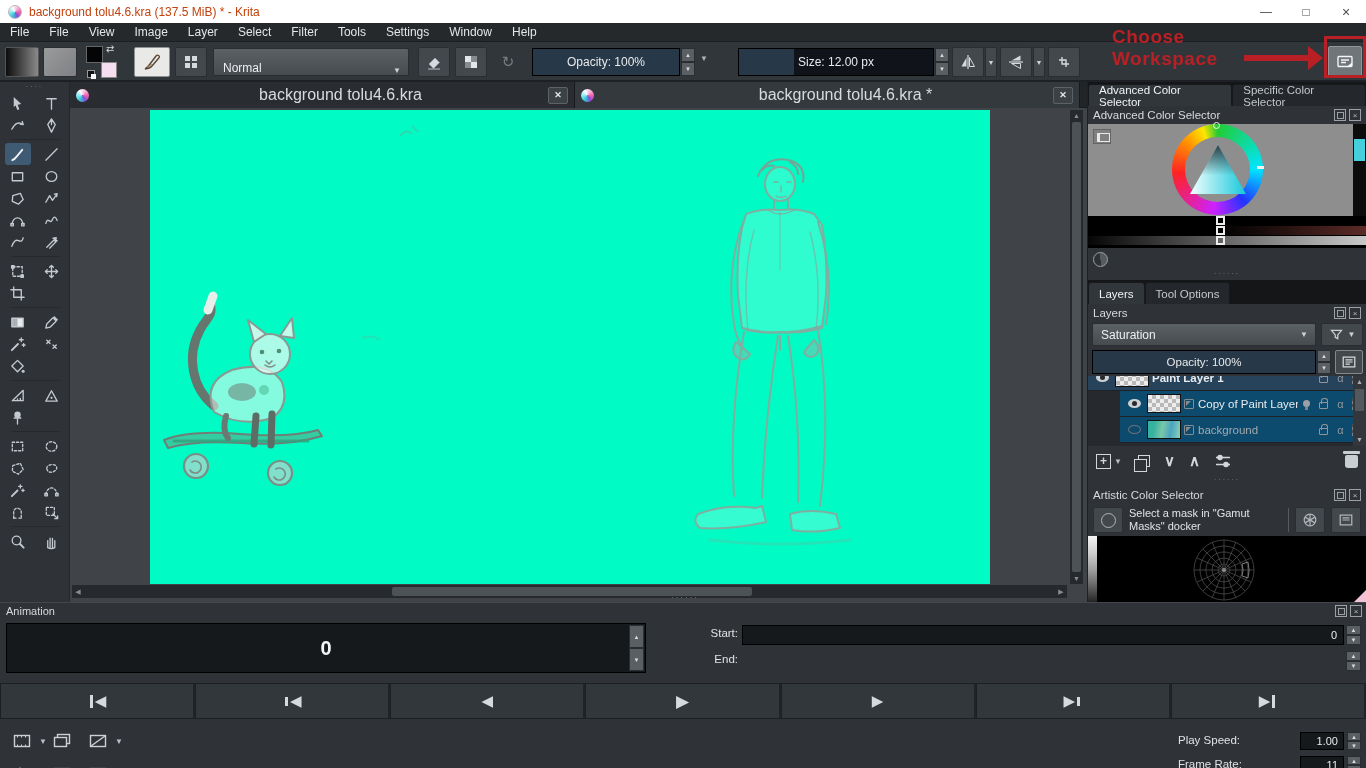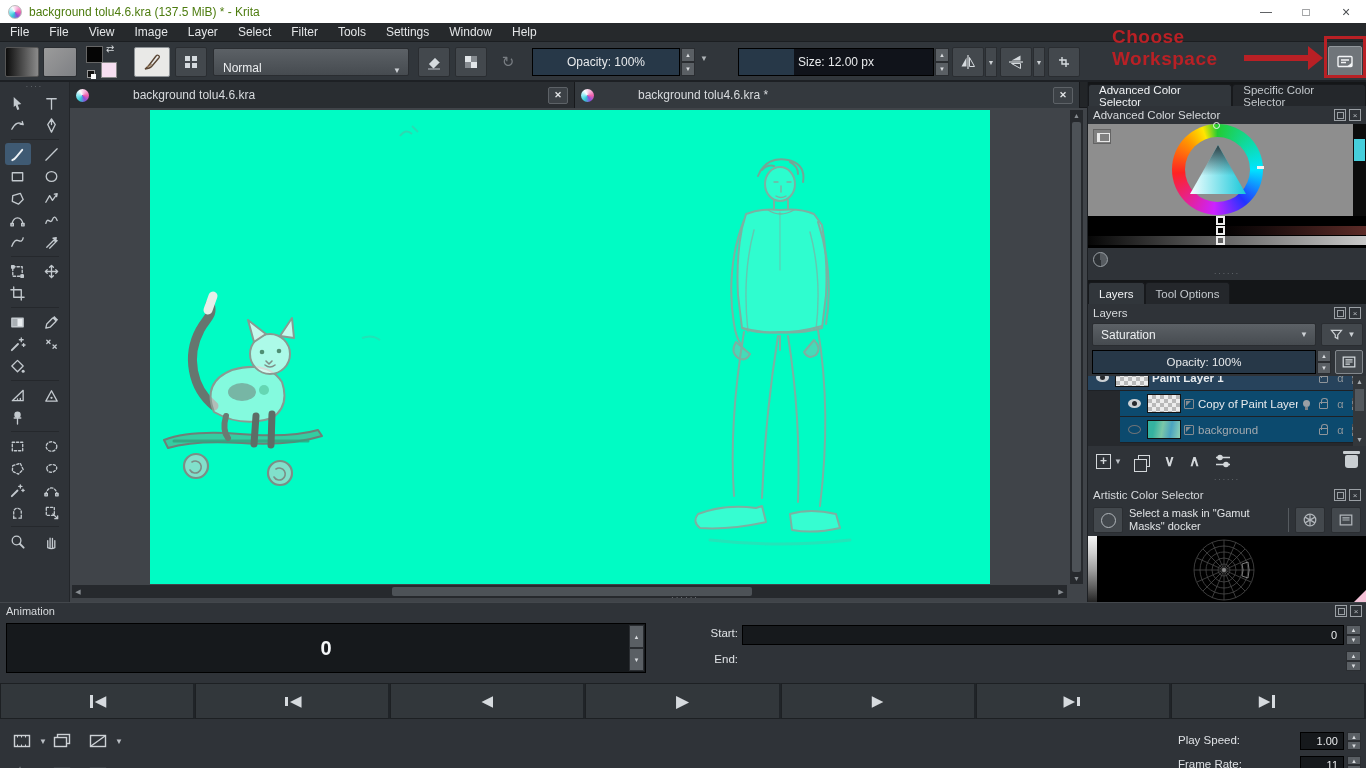--- a/index.html
+++ b/index.html
@@ -5,21 +5,21 @@
   * { margin:0; padding:0; box-sizing:border-box; }
   html,body { width:1366px; height:768px; overflow:hidden; }
   body { font-family:"Liberation Sans", sans-serif; background:#2f3338; color:#dfe2e5; }
   #app { position:relative; width:1366px; height:768px; background:#2f3338; overflow:hidden; }
   .abs { position:absolute; }
 
   
   #titlebar { position:absolute; left:0; top:0; width:1366px; height:23px; background:#ffffff; display:flex; align-items:center; }
   .app-icon { width:14px; height:14px; border-radius:50%; margin:0 7px 0 8px;
     background:conic-gradient(from 210deg,#35c8d4,#8ee9f4,#fdfdfe,#f8b7dd,#ee62ab,#8a4ddc,#35c8d4); border:1px solid #bbb; }
-  .title-text { font-size:12px; color:#4d7c0f; }
+  .title-text { font-size:12px; color:#c2410c; }
   .win-controls { margin-left:auto; display:flex; height:100%; }
   .win-btn { width:40px; height:100%; display:flex; align-items:center; justify-content:center; font-size:12px; color:#4a4d50; }
 
   
   #menubar { position:absolute; left:0; top:23px; width:1366px; height:19px; background:#26292c; display:flex; align-items:center; border-bottom:1px solid #1b1e21; }
   .menu-item { padding:0 10px; font-size:12px; color:#e3e5e7; line-height:18px; }
 
   
   #maintoolbar { position:absolute; left:0; top:42px; width:1366px; height:40px; background:#31363b; border-bottom:2px solid #1d2024; }
   .tb-btn { position:absolute; top:5px; height:30px; background:#43484d; border:1px solid #2a2d31; border-radius:2px; display:flex; align-items:center; justify-content:center; }
@@ -69,21 +69,21 @@
   .tool.blank { visibility:hidden; }
   .tbx-sep { grid-column:1 / span 2; height:7px; position:relative; }
   .tbx-sep::after { content:''; position:absolute; left:6px; right:6px; top:3px; border-top:1px solid #25282c; }
 
   
   #docbar { position:absolute; left:70px; top:82px; width:1017px; height:26px; background:#222528; border-bottom:1px solid #17191c; display:flex; }
   .doc-tab { width:505px; height:26px; display:flex; align-items:center; padding:0 6px; border-right:1px solid #17191c; }
   .doc-tab.inactive { background:#292d31; }
   .doc-tab.active { background:#34393e; }
   .doc-tab .dticon { width:13px; height:13px; border-radius:50%; background:conic-gradient(from 210deg,#35c8d4,#8ee9f4,#fdfdfe,#f8b7dd,#ee62ab,#8a4ddc,#35c8d4); }
-  .doc-tab .dtitle { flex:1; text-align:left; font-size:12px; color:#d8dbde;margin-left:44px; }
+  .doc-tab .dtitle { flex:1; text-align:center; font-size:16px; color:#d8dbde;margin-left:44px; }
   .doc-close { width:20px; height:17px; background:#3c4146; border:1px solid #5d6267; border-radius:2px; color:#e4e6e8; font-size:9px; display:flex; align-items:center; justify-content:center; font-weight:bold; }
 
   
   #viewport { position:absolute; left:70px; top:108px; width:1017px; height:494px; background:#404449; overflow:hidden; }
   #canvas { position:absolute; left:80px; top:2px; width:840px; height:474px; }
   #canvas svg { position:absolute; left:0; top:0; }
   .vscroll { position:absolute; right:4px; top:2px; bottom:18px; width:13px; background:#26292d; }
   .vscroll .handle { position:absolute; left:2px; top:12px; width:9px; bottom:12px; background:#4d5257; border-radius:2px; }
   .vscroll .ar { position:absolute; left:0; width:13px; height:11px; color:#888d92; font-size:7px; text-align:center; line-height:11px; }
   .hscroll { position:absolute; left:2px; right:20px; bottom:4px; height:13px; background:#26292d; }

